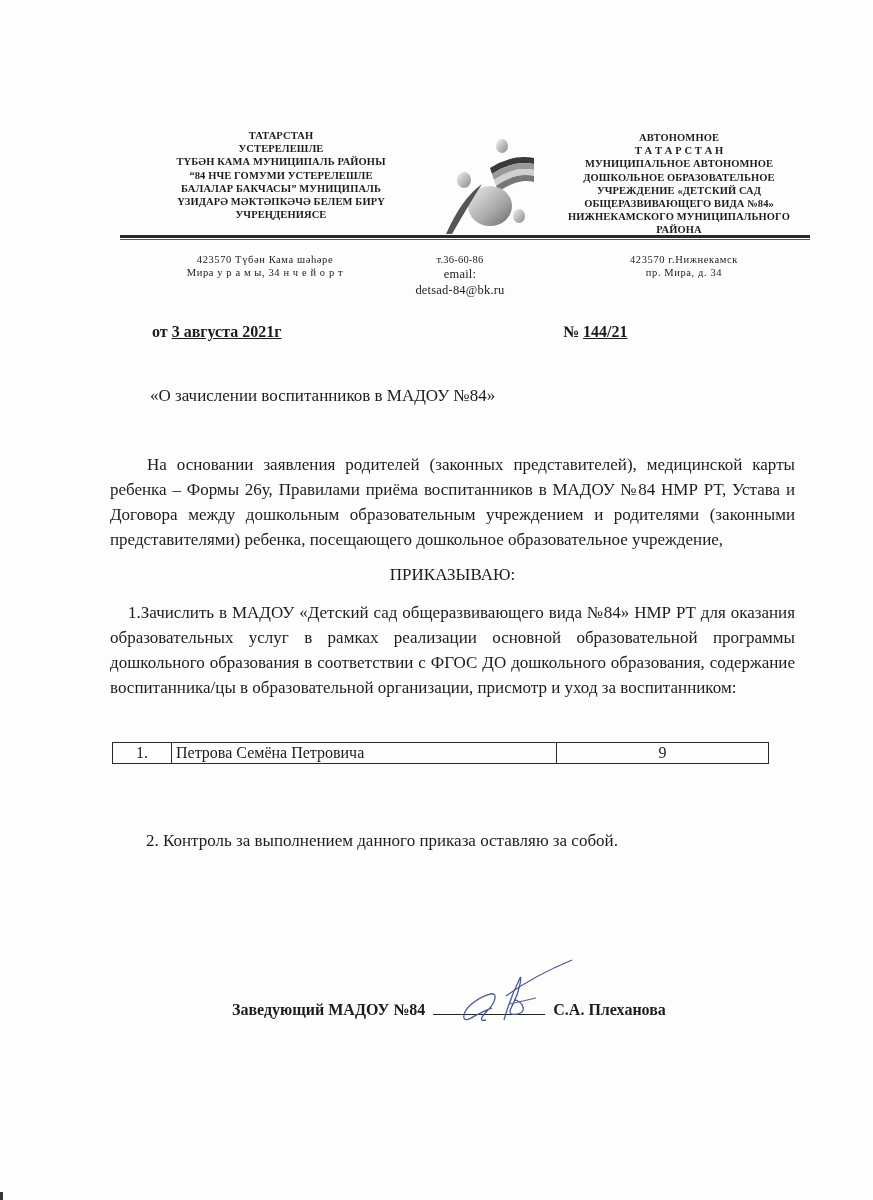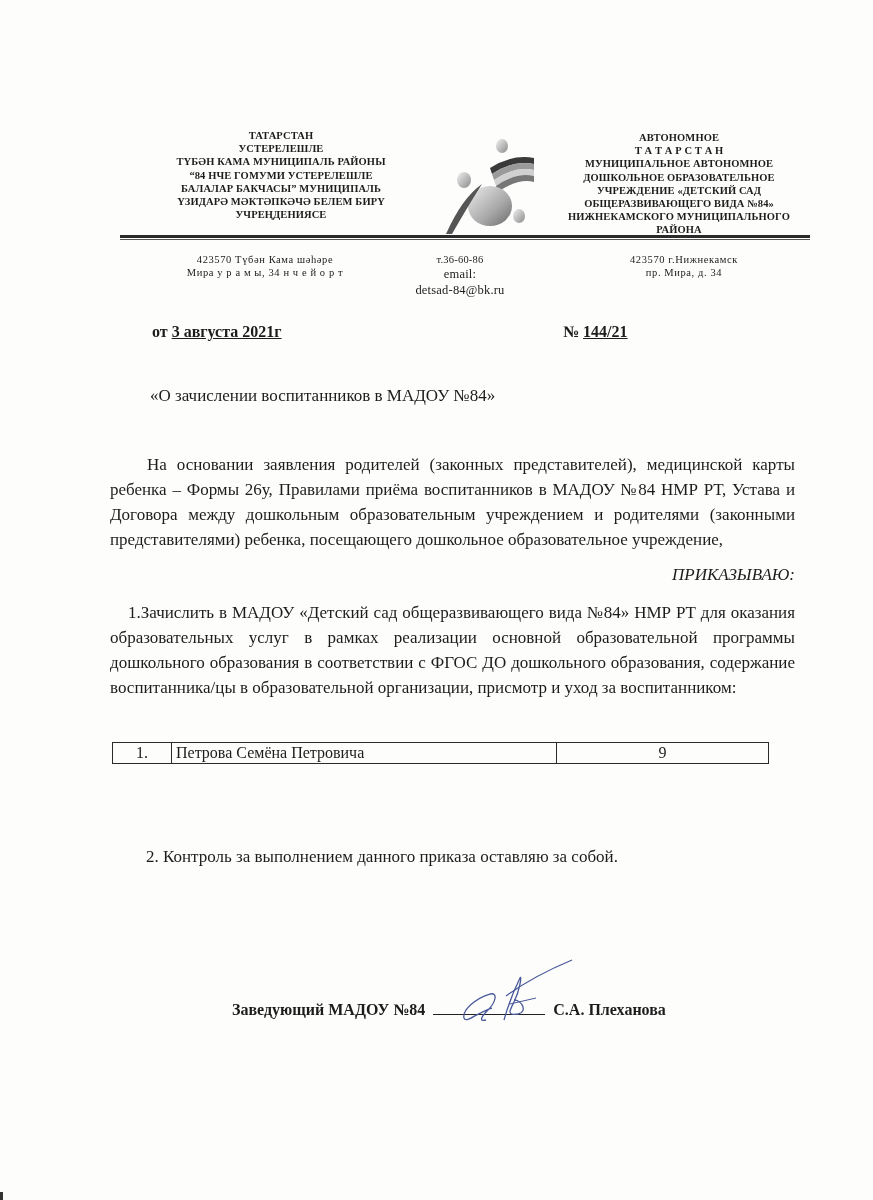--- a/index.html
+++ b/index.html
@@ -27,36 +27,36 @@
   .addr-right { left: 586px; top: 253px; width: 196px; }
   .order-date { left: 152px; top: 323px; font-weight: bold; font-size: 16px; }
   .order-num { left: 547px; top: 323px; font-weight: bold; font-size: 16px; margin-left: 16px; }
   .u { text-decoration: underline; }
   .title { left: 150px; top: 386px; font-size: 17px; }
   .para {
     left: 110px; width: 685px; font-size: 17px; line-height: 25px;
     text-align: justify;
   }
   .p1 { top: 452px; text-indent: 37px; }
-  .order-word { left: 110px; width: 685px; top: 565px; text-align: right; font-size: 17px; font-style: italic; }
+  .order-word { left: 110px; width: 685px; top: 565px; text-align: center; font-size: 17px; }
   .p2 { top: 600px; text-indent: 18px; }
   table.kids {
     position: absolute; left: 112px; top: 742px; width: 657px;
     border-collapse: collapse; font-size: 16px;
   }
   table.kids td, table.kids th {
     border: 1px solid #2a2a2a; padding: 0 4px; font-weight: normal; vertical-align: top;
   }
   table.kids th { height: 43px; line-height: 20px; padding-top: 2px; }
   table.kids td { height: 20px; line-height: 20px; }
   .c1 { width: 50px; text-align: center; }
   .c2 { width: 376px; }
   .c2h { text-align: center; }
   .c3 { text-align: center; }
-  .p3 { left: 146px; top: 831px; font-size: 17px; margin-top: 16px; }
+  .p3 { left: 146px; top: 831px; font-size: 17px; }
   .sign-row { left: 232px; top: 1000px; font-size: 16px; font-weight: bold; white-space: nowrap; }
   .sign-line { display: inline-block; width: 112px; border-bottom: 1px solid #222; margin: 0 4px; height: 14px; vertical-align: baseline; }
   .signature { left: 448px; top: 950px; width: 140px; height: 80px; }
   .edge-mark { left: 0; top: 1192px; width: 3px; height: 8px; background: #333; }
 </style>
 </head>
 <body>
 
 <div class="abs hdr-block hdr-left">
   <span class="hdr-line">ТАТАРСТАН</span>

